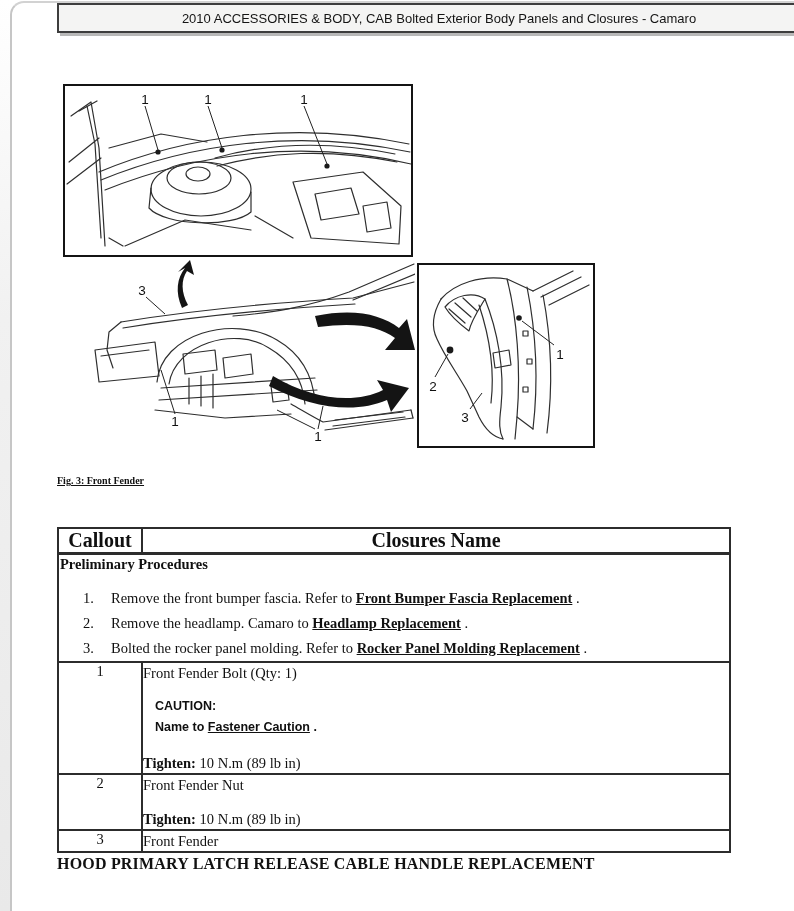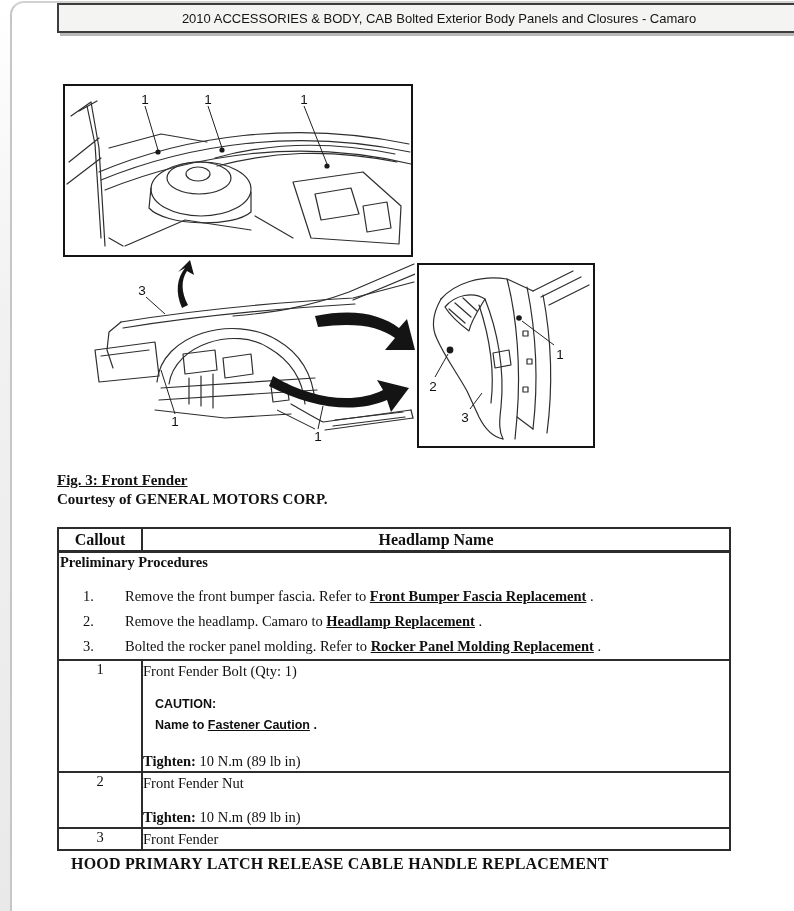--- a/index.html
+++ b/index.html
@@ -19,45 +19,45 @@
   }
   .figbox{position:absolute;background:#fff;border:2px solid #141414;box-sizing:border-box;}
   #figbox-top{left:63px;top:84px;width:350px;height:173px;}
   #fig-mid{position:absolute;left:65px;top:258px;width:350px;height:198px;}
   #figbox-detail{left:417px;top:263px;width:178px;height:185px;}
   .art{position:absolute;left:0;top:0;}
   .co{
     position:absolute;transform:translate(-50%,-50%);
     font-family:"Liberation Sans", sans-serif;font-size:13.5px;color:#101010;line-height:1;
   }
-  .caption{position:absolute;left:57px;top:471px;font-size:15px;font-weight:bold;line-height:19px;}
+  .caption{position:absolute;left:57px;top:471px;font-size:10px;font-weight:bold;line-height:19px;}
   .caption .u{text-decoration:underline;}
   table.parts{
     position:absolute;left:57px;top:527px;width:674px;border-collapse:collapse;table-layout:fixed;
     font-size:14.5px;color:#101010;
   }
   table.parts th,table.parts td{border:2px solid #2c2c2c;padding:0;vertical-align:top;}
-  table.parts th{height:21px;font-size:16px;font-weight:bold;text-align:center;vertical-align:middle;border-bottom:3px solid #2c2c2c;}
+  table.parts th{height:21px;font-size:20px;font-weight:bold;text-align:center;vertical-align:middle;border-bottom:3px solid #2c2c2c;}
   col.c1{width:84px;}
   td.prelim{padding:2px 4px 6px 2px;}
   .prelim-title{font-weight:bold;margin:0 4px 12px 1px;line-height:19px;}
   .step{display:flex;margin-left:24px;line-height:25px;}
   .step-num{width:19px;}
-  .step-text{margin-left:23px;}
+  .step-text{margin-left:9px;}
   .ref-link{font-weight:bold;text-decoration:underline;color:#101010;cursor:pointer;}
   td.callout-cell{text-align:center;vertical-align:middle;}
   td.comp{padding:1px 5px 3px 4px;line-height:20px;}
   .caution-title,.caution-line{
     font-family:"Liberation Sans", sans-serif;font-weight:bold;font-size:12.5px;line-height:21px;margin-left:12px;
   }
   .caution-title{margin-top:13px;}
   .gap14{margin-top:14px;}
   .gap16{margin-top:15px;}
   .b{font-weight:bold;}
-  .next-heading{position:absolute;left:71px;top:855px;font-size:16px;font-weight:bold;letter-spacing:.2px;}
+  .next-heading{position:absolute;left:57px;top:855px;font-size:16px;font-weight:bold;letter-spacing:.2px;}
 </style>
 </head>
 <body>
 
 <div class="left-strip"></div>
 <div class="page-edge"></div>
 
 <div class="header-bar">
   <span>2010 ACCESSORIES &amp; BODY, CAB Bolted Exterior Body Panels and Closures - Camaro</span>
 </div>
@@ -173,32 +173,31 @@
       <circle cx="100" cy="53" r="2.8"></circle>
     </g>
   </svg>
   <span class="co" style="left:141px;top:90px;">1</span>
   <span class="co" style="left:14px;top:122px;">2</span>
   <span class="co" style="left:46px;top:153px;">3</span>
 </div>
 
 <div class="caption">
   <div><span class="u">Fig. 3: Front Fender</span></div>
-  <div>Courtesy of GENERAL MOTORS CORP.</div>
 </div>
 
 <table class="parts">
   <colgroup>
       <col class="c1">
       <col>
     </colgroup>
   <tbody>
       <tr>
     <th>Callout</th>
-    <th>Headlamp Name</th>
+    <th>Closures Name</th>
   </tr>
   <tr>
     <td class="prelim" colspan="2">
       <div class="prelim-title">Preliminary Procedures</div>
       <div class="step">
         <span class="step-num">1.</span>
         <span class="step-text"><span>Remove the front bumper fascia. Refer to </span><a class="ref-link">Front Bumper Fascia Replacement</a><span> .</span></span>
       </div>
       <div class="step">
         <span class="step-num">2.</span>

